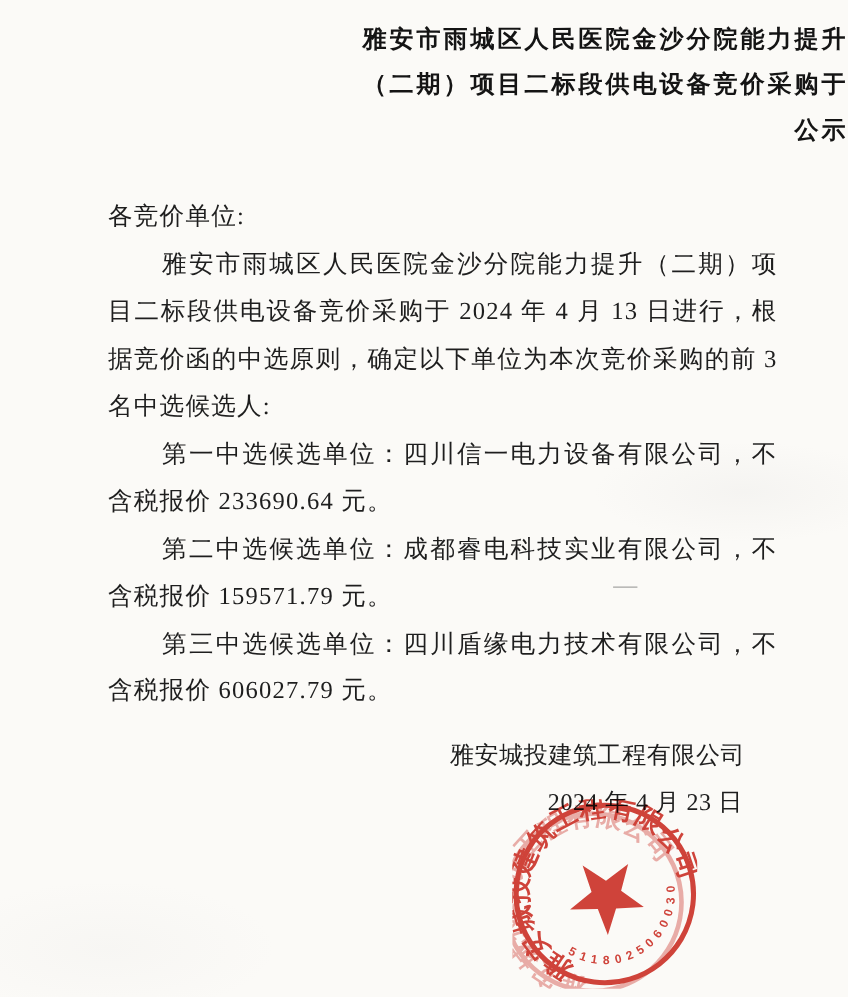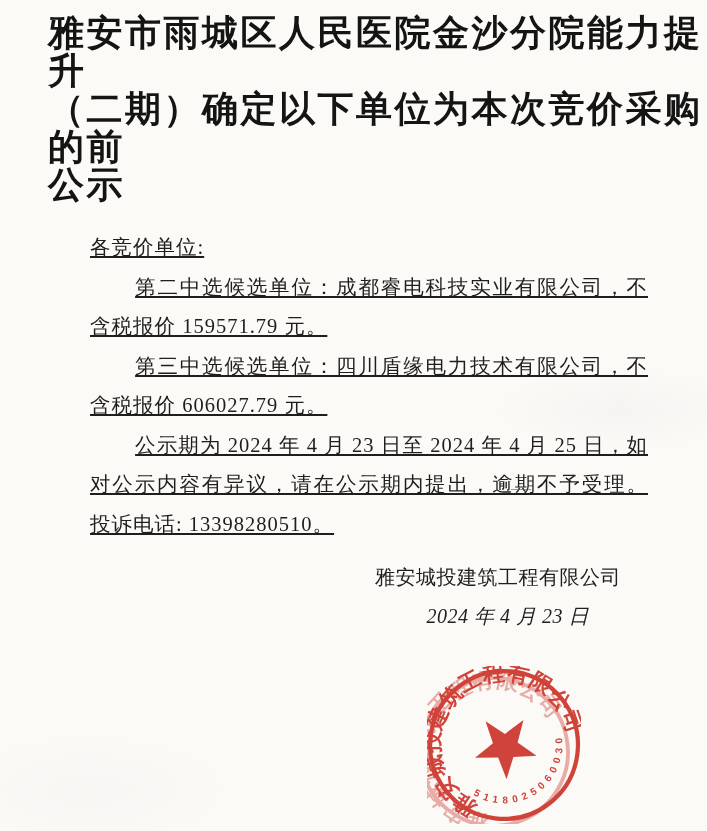--- a/index.html
+++ b/index.html
@@ -9,51 +9,50 @@
     background:
       radial-gradient(ellipse 180px 60px at 620px 410px, rgba(190,190,190,.10), rgba(0,0,0,0) 70%),
       radial-gradient(ellipse 200px 80px at 90px 790px, rgba(200,200,200,.08), rgba(0,0,0,0) 70%),
       #fbfaf7;
     font-family:"Liberation Serif", serif;
     color:#1e1e1e;
     overflow:hidden;
   }
   .title{
     margin-top:14px;
-    text-align:left;
+    text-align:right;
     font-family:"Liberation Sans", sans-serif;
     font-weight:bold;
-    font-size:36px;
+    font-size:20px;
     line-height:38px;
     letter-spacing:2.5px;
     color:#141414;
     margin-left:48px;
   }
   .body-text{
-    margin-top:24px;
+    margin-top:34px;
     padding-left:90px;
     padding-right:59px;
     font-size:20.5px;
     line-height:39.5px;
     letter-spacing:1px;
     text-align:justify;
     text-justify:inter-character;
-    text-decoration:underline;
   }
   .body-text p{margin:0;text-indent:2.2em;}
   .body-text p.salutation{text-indent:0;}
   .sign-block{
     margin-top:14px;
     text-align:right;
     font-size:20px;
     line-height:39px;
     letter-spacing:0.5px;
   }
   .sign-company{padding-right:86px;}
-  .sign-date{padding-right:118px;font-style:italic;}
+  .sign-date{padding-right:88px;}
   .seal{
     position:absolute;
     left:427px;top:666px;
     width:154px;height:158px;
     mix-blend-mode:multiply;
     opacity:.92;
   }
   .seal text{font-family:"Liberation Sans", sans-serif;font-weight:bold;}
   .artifact-dash{
     position:absolute;
@@ -63,29 +62,30 @@
     transform:scaleY(.7);
   }
 </style>
 </head>
 <body>
 
 <div class="page">
 
   <div class="title">
     <div>雅安市雨城区人民医院金沙分院能力提升</div>
-    <div>（二期）确定以下单位为本次竞价采购的前</div>
+    <div>（二期）项目二标段供电设备竞价采购于</div>
     <div>公示</div>
   </div>
 
   <div class="body-text">
     <p class="salutation">各竞价单位:</p>
+    <p>雅安市雨城区人民医院金沙分院能力提升（二期）项目二标段供电设备竞价采购于 2024 年 4 月 13 日进行，根据竞价函的中选原则，确定以下单位为本次竞价采购的前 3 名中选候选人:</p>
+    <p>第一中选候选单位：四川信一电力设备有限公司，不含税报价 233690.64 元。</p>
     <p>第二中选候选单位：成都睿电科技实业有限公司，不含税报价 159571.79 元。</p>
     <p>第三中选候选单位：四川盾缘电力技术有限公司，不含税报价 606027.79 元。</p>
-    <p>公示期为 2024 年 4 月 23 日至 2024 年 4 月 25 日，如对公示内容有异议，请在公示期内提出，逾期不予受理。投诉电话: 13398280510。</p>
   </div>
 
   <div class="sign-block">
     <div class="sign-company">雅安城投建筑工程有限公司</div>
     <div class="sign-date">2024 年 4 月 23 日</div>
   </div>
 
   <span class="artifact-dash">—</span>
 
   <svg class="seal" viewBox="-100 -100 200 200" aria-hidden="true">

